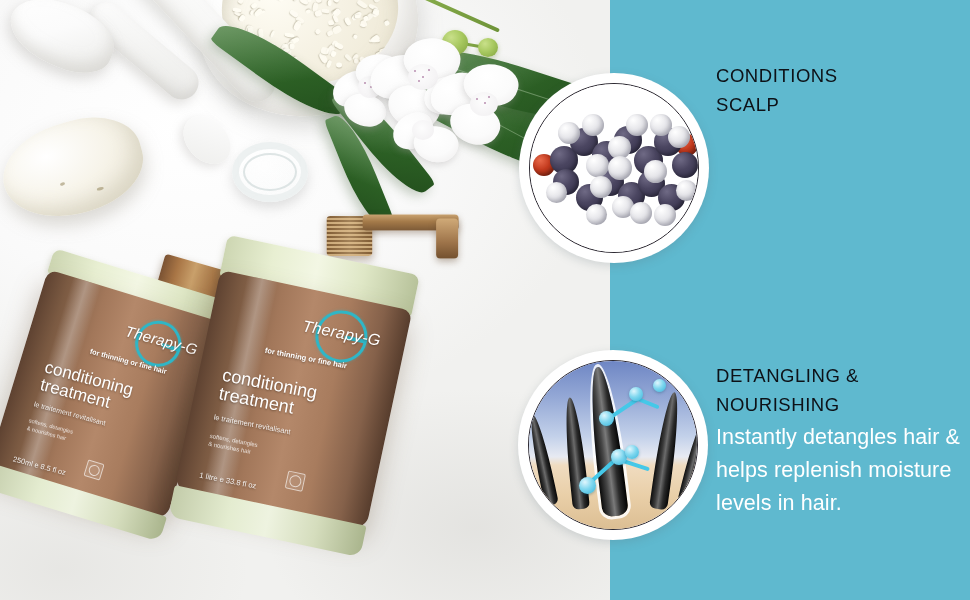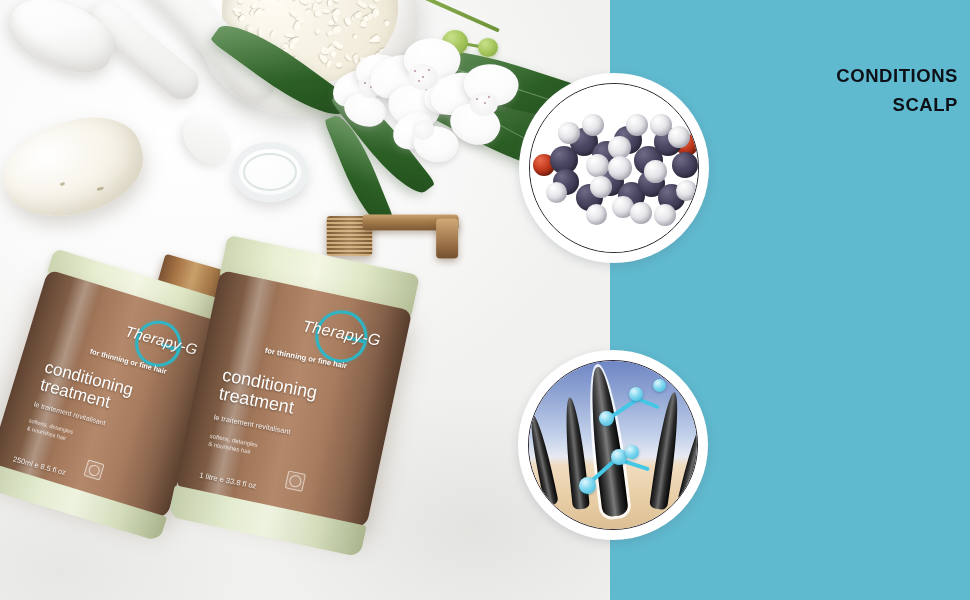--- a/index.html
+++ b/index.html
@@ -281,22 +281,22 @@
   }
   .mol-chain{ position:absolute; background:#45c8e8; border-radius:2px; transform-origin:0 50%; }
   .mol-node{
     position:absolute; border-radius:50%;
     background:radial-gradient(circle at 35% 30%, #dff6fd 0%, #7fd7ef 45%, #35b4da 100%);
     box-shadow:0 1px 3px rgba(20,90,120,.4);
   }
 
   .feature-text{ position:absolute; }
   .feature-heading{
-    color:#0d1117; font-weight:700; font-size:18.5px;
-    letter-spacing:.55px; line-height:1.55; white-space:pre-line;text-align:right;
+    color:#0d1117; font-weight:400; font-size:18.5px;
+    letter-spacing:.55px; line-height:1.55; white-space:pre-line;
   }
   .feature-body{
     color:#ffffff; font-weight:300; font-size:21.5px;
     line-height:1.52; letter-spacing:.1px; margin-top:2px;
   }
 </style>
 </head>
 <body>
 
 <div id="stage">
@@ -598,15 +598,20 @@
         <span class="mol-chain" style="left:104px;top:34px;  width:28px; height:4px; transform:rotate(22deg);"></span>
         <span class="mol-node" style="left:50px; top:116px; width:17px; height:17px;"></span>
         <span class="mol-node" style="left:82px; top:88px;  width:16px; height:16px;"></span>
         <span class="mol-node" style="left:96px; top:84px;  width:14px; height:14px;"></span>
         <span class="mol-node" style="left:70px; top:50px;  width:15px; height:15px;"></span>
         <span class="mol-node" style="left:100px;top:26px;  width:14px; height:14px;"></span>
         <span class="mol-node" style="left:124px;top:18px;  width:13px; height:13px;"></span>
       </div>
     </div>
 
+    <div class="feature-text" style="left:716px; top:362px; width:250px;">
+      <div class="feature-heading">DETANGLING &amp;
+NOURISHING</div>
+      <div class="feature-body">Instantly detangles hair &amp; helps replenish moisture levels in hair.</div>
+    </div>
   </div>
 
 </div>
 
 </body></html>

